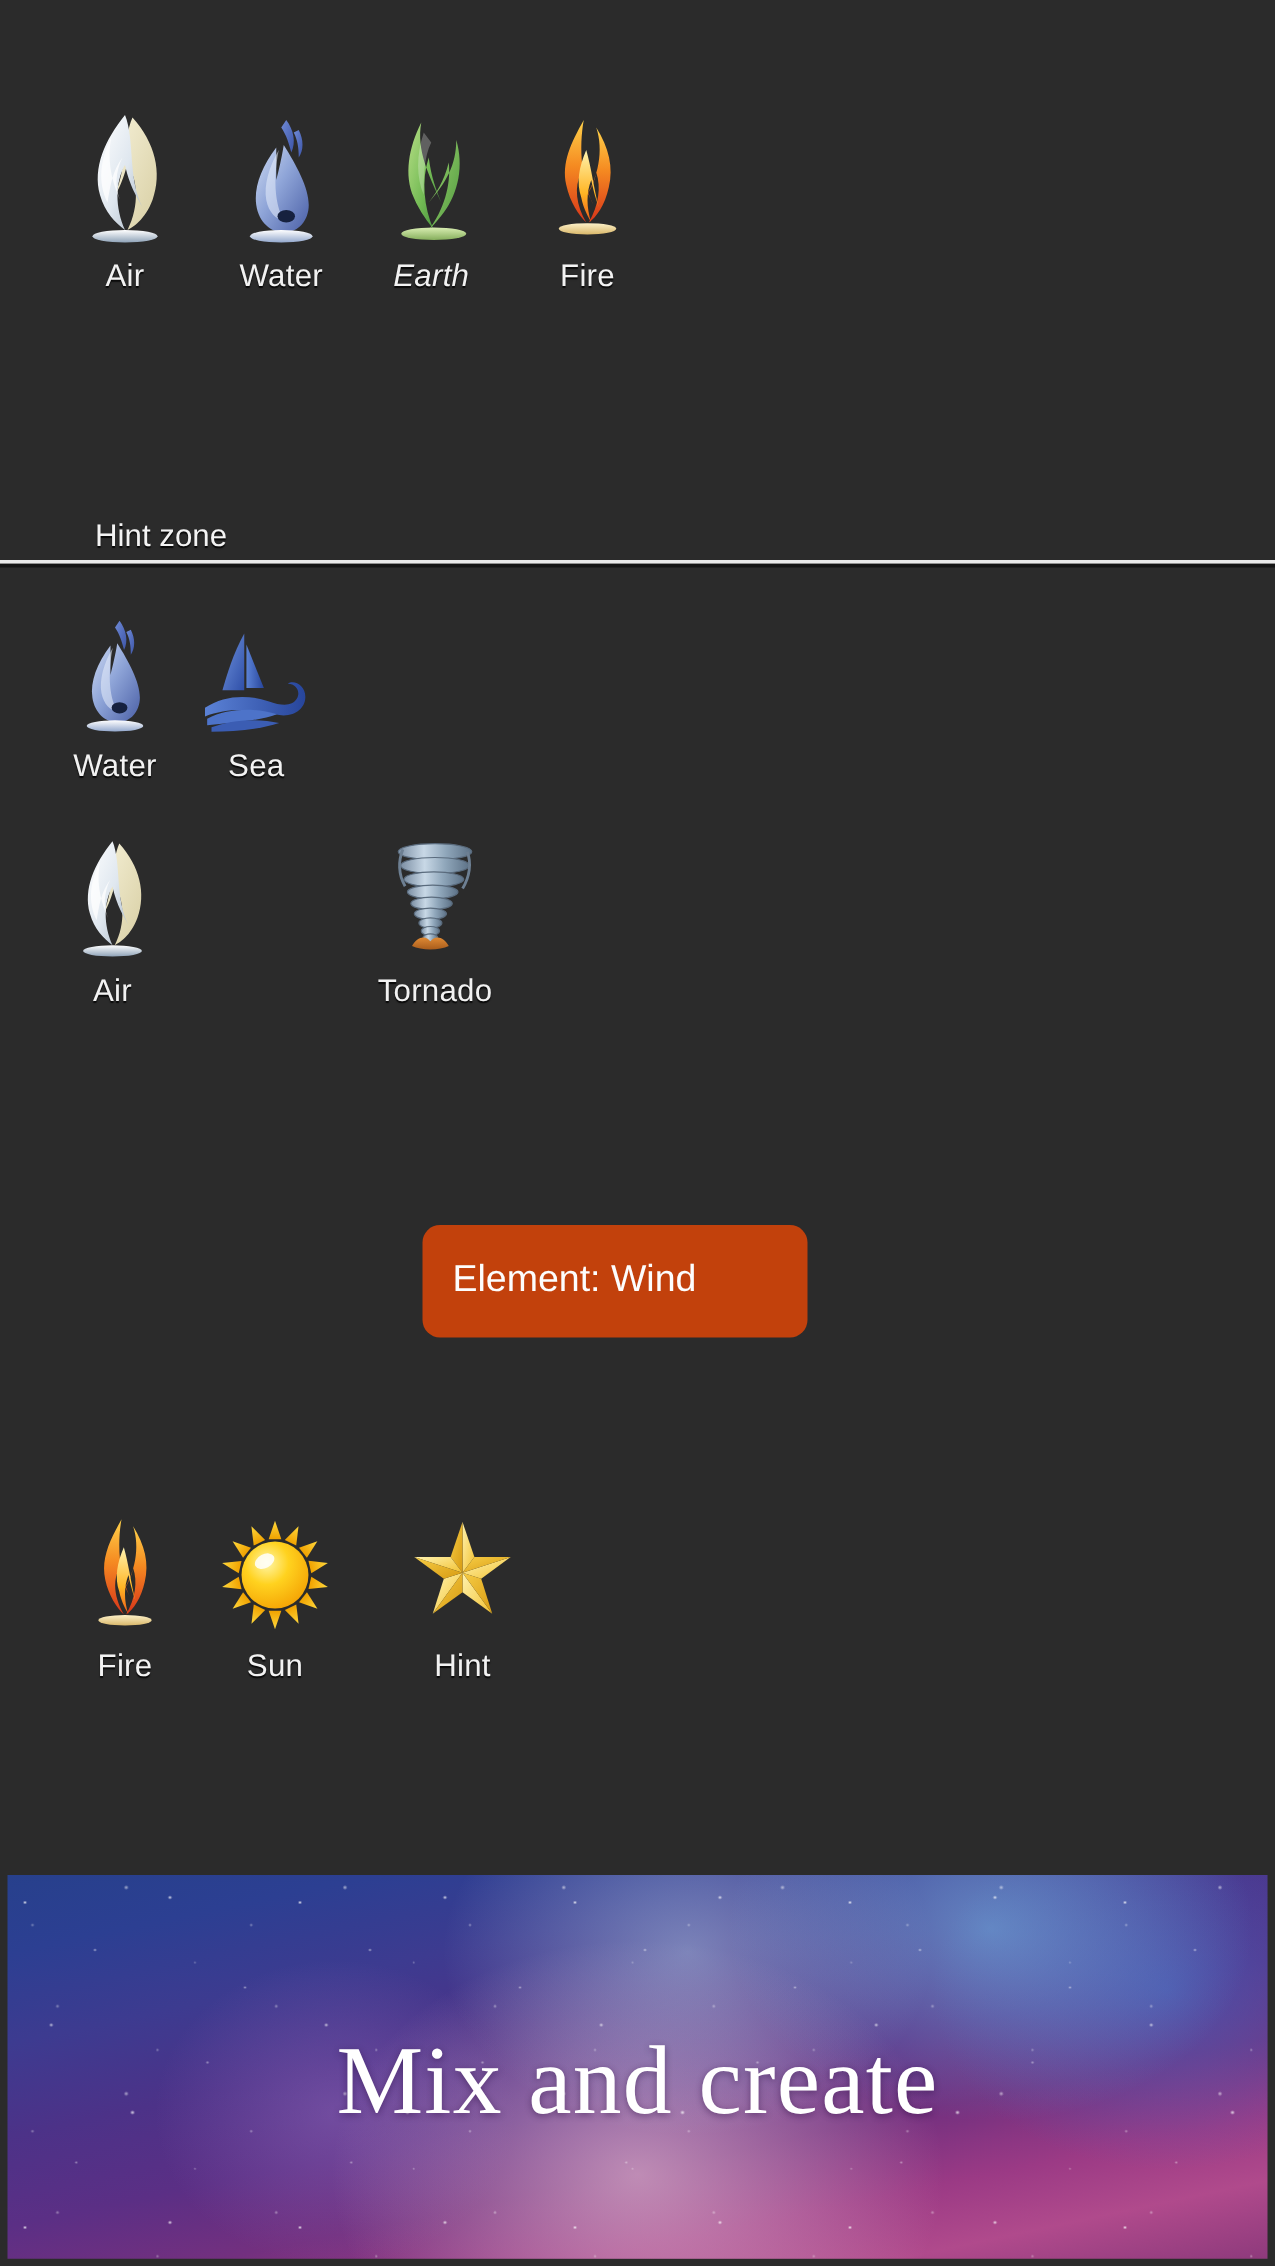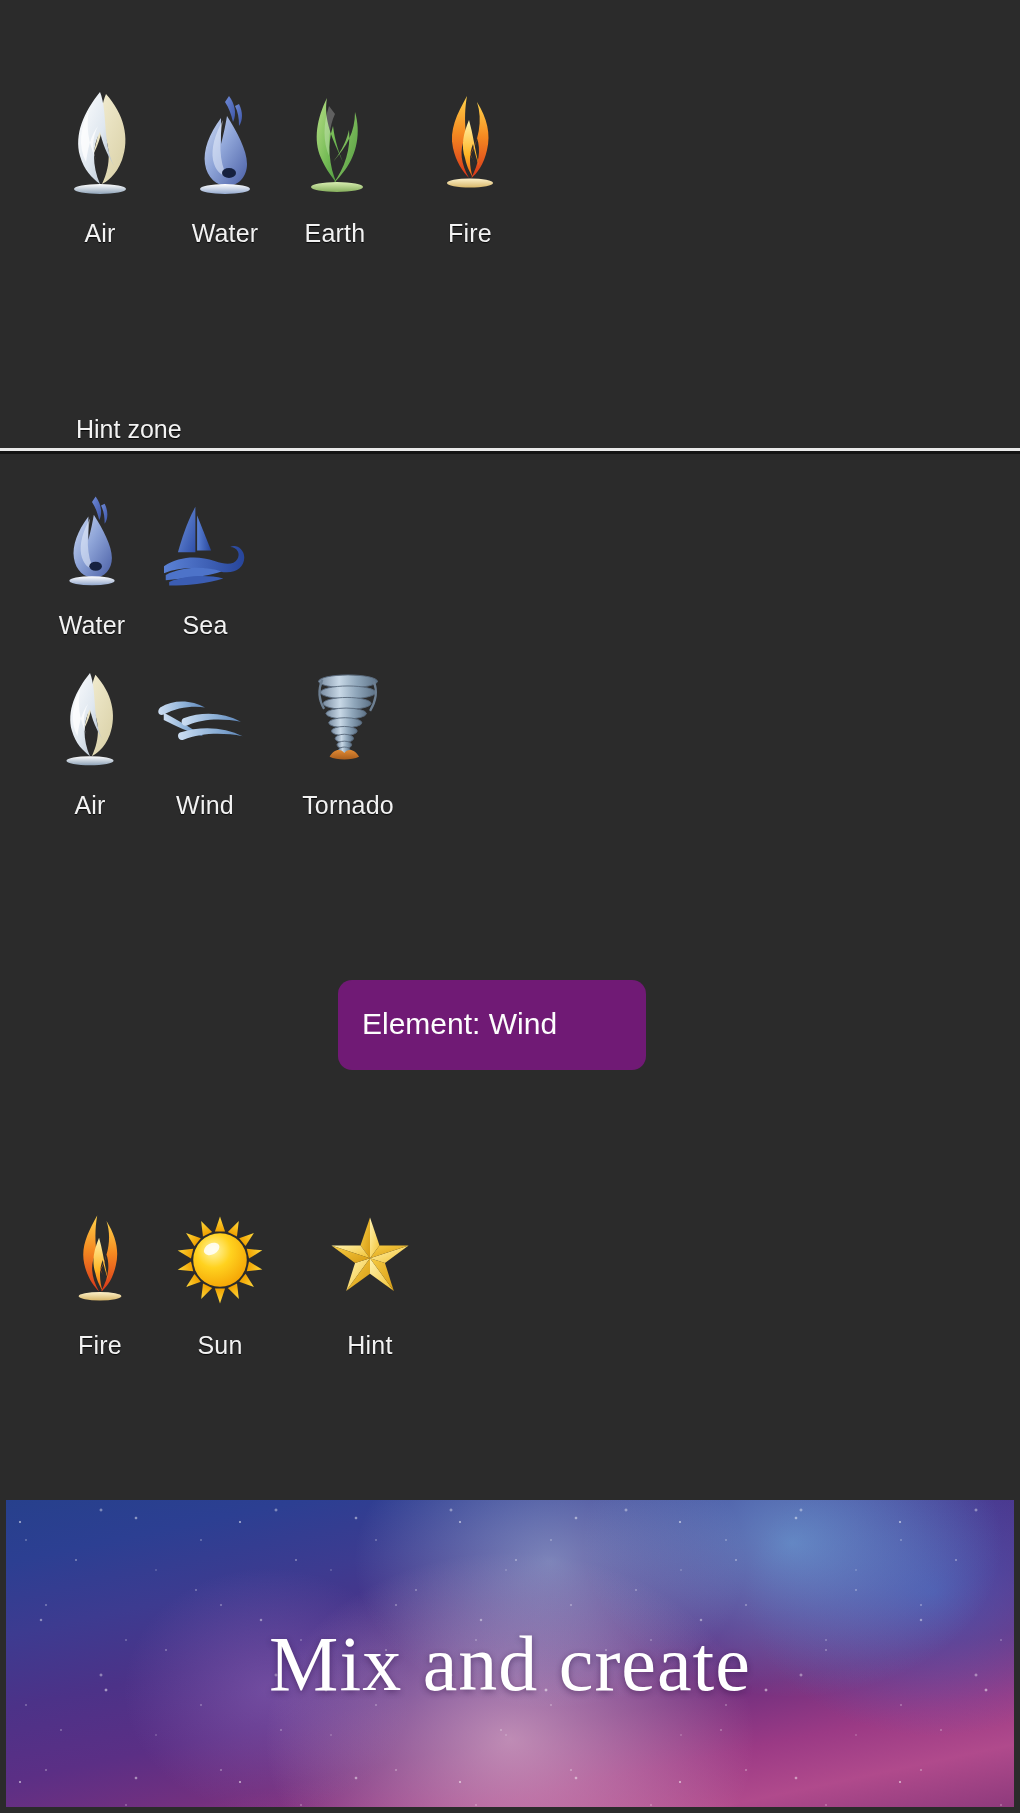--- a/index.html
+++ b/index.html
@@ -25,21 +25,21 @@
     user-select:none;
   }
   .tile .glyph {
     height:112px;
     display:flex;
     align-items:flex-end;
     justify-content:center;
   }
   .tile .glyph svg { display:block; }
   .tile .lbl {
-    margin-top:18px;
+    margin-top:6px;
     font-size:25px;
     line-height:30px;
     color:#f2f2f2;
     letter-spacing:.2px;
     text-shadow:0 1px 1px rgba(0,0,0,.85);
   }
 
   
   #hintzone-label {
     position:absolute;
@@ -61,21 +61,21 @@
     width:1020px; height:3px;
     background:#141414;
   }
 
   
   #tooltip {
     position:absolute;
     left:338px; top:980px;
     width:308px;
     padding:22px 24px 24px 24px;
-    background:#701a75;
+    background:#c2410c;
     border-radius:14px;
     color:#fdfdfd;
     font-size:30px;
     line-height:44px;
   }
   #tooltip div { white-space:nowrap; }
 
   
   #banner {
     position:absolute;
@@ -197,21 +197,21 @@
         <path d="M40 32 C32 46 28 60 30 72 C32 82 38 88 44 88 C36 74 36 52 40 32 Z" fill="#e8eefb" opacity=".55"></path>
         <path d="M46 8 C52 16 54 26 50 34 C48 26 46 20 42 14 Z" fill="url(#wG2)"></path>
         <path d="M56 16 C60 24 60 32 56 38 C56 30 55 24 52 18 Z" fill="url(#wG2)"></path>
         <ellipse cx="46" cy="85" rx="7" ry="5" fill="#16213f"></ellipse>
         <ellipse cx="42" cy="101" rx="25" ry="5" fill="url(#wBase)"></ellipse>
       </svg>
     </div>
     <div class="lbl">Water</div>
   </div>
 
-  <div class="tile" style="left:275px; top:88px;">
+  <div class="tile" style="left:285px; top:88px;font-style:italic;">
     <div class="glyph">
       <svg width="84" height="112" viewBox="0 0 84 112">
         <defs>
           <linearGradient id="eG1" x1="0" y1="0" x2="1" y2="1">
             <stop offset="0%" stop-color="#b7de86"></stop>
               <stop offset="55%" stop-color="#74bb55"></stop>
               <stop offset="100%" stop-color="#3f8a37"></stop>
           </linearGradient>
           <linearGradient id="eG2" x1="0" y1="0" x2="1" y2="1">
             <stop offset="0%" stop-color="#9ed370"></stop>
@@ -305,38 +305,20 @@
       <svg width="76" height="104" viewBox="0 0 84 112">
         <path d="M48 6 C66 26 72 50 64 72 C58 88 48 94 44 96 C54 76 52 56 44 42 C40 60 34 68 30 76 C44 52 40 24 48 6 Z" fill="url(#airG2)"></path>
         <path d="M42 4 C26 24 16 46 22 68 C26 82 34 90 42 96 C34 78 34 58 42 44 C46 62 52 70 56 78 C44 54 50 24 42 4 Z" fill="url(#airG1)"></path>
         <path d="M31 22 C22 40 20 58 28 74 C30 62 32 48 40 38 C34 50 34 62 38 72 C30 54 28 38 31 22 Z" fill="#ffffff" opacity=".75"></path>
         <ellipse cx="42" cy="101" rx="26" ry="5" fill="url(#airBase)"></ellipse>
       </svg>
     </div>
     <div class="lbl">Air</div>
   </div>
 
-  <div class="tile" style="left:145px; top:660px;">
-    <div class="glyph">
-      <svg width="104" height="104" viewBox="0 0 116 112">
-        <defs>
-          <linearGradient id="windG" x1="0" y1="0" x2="1" y2="0">
-            <stop offset="0%" stop-color="#cddef2"></stop>
-              <stop offset="55%" stop-color="#8fb2d8"></stop>
-              <stop offset="100%" stop-color="#5d86ba"></stop>
-          </linearGradient>
-        </defs>
-        <path d="M8 42 C24 32 44 34 58 42 C44 40 26 42 12 50 C6 52 4 46 8 42 Z" fill="url(#windG)"></path>
-        <path d="M12 48 C28 56 44 66 56 74 C40 70 24 62 12 56 Z" fill="url(#windG)"></path>
-        <path d="M34 54 C56 46 80 48 98 58 C78 54 56 54 38 62 C32 64 30 56 34 54 Z" fill="url(#windG)"></path>
-        <path d="M30 70 C54 62 80 64 100 74 C78 70 54 70 34 78 C28 80 26 72 30 70 Z" fill="url(#windG)"></path>
-      </svg>
-    </div>
-    <div class="lbl">Wind</div>
-  </div>
 
   <div class="tile" style="left:288px; top:660px;">
     <div class="glyph">
       <svg width="92" height="104" viewBox="0 0 100 112">
         <defs>
           <linearGradient id="tG" x1="0" y1="0" x2="1" y2="0">
             <stop offset="0%" stop-color="#7b8ea3"></stop>
               <stop offset="35%" stop-color="#c8d8e6"></stop>
               <stop offset="65%" stop-color="#8fa6ba"></stop>
               <stop offset="100%" stop-color="#5d7287"></stop>

